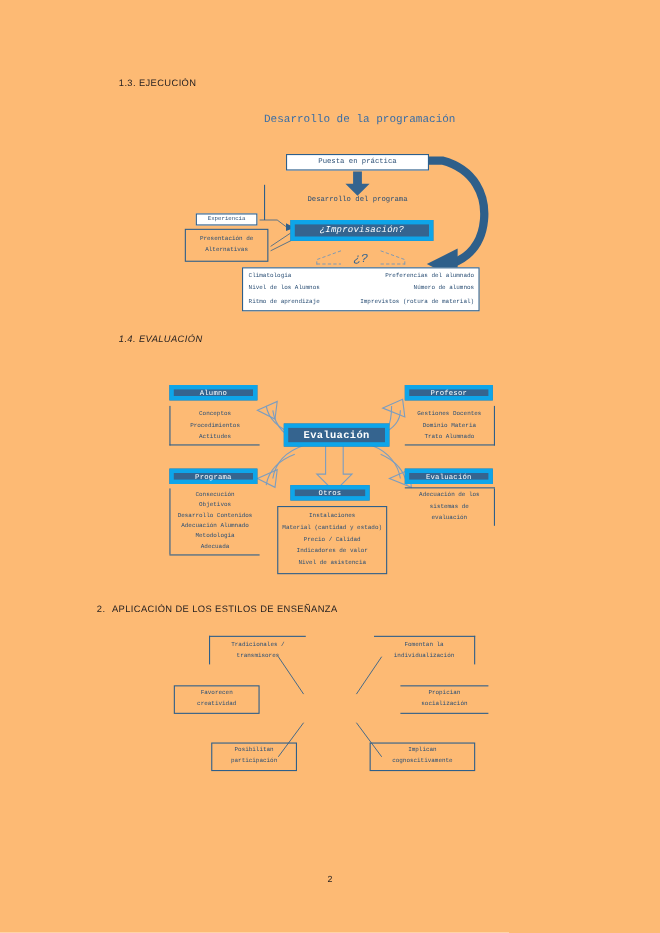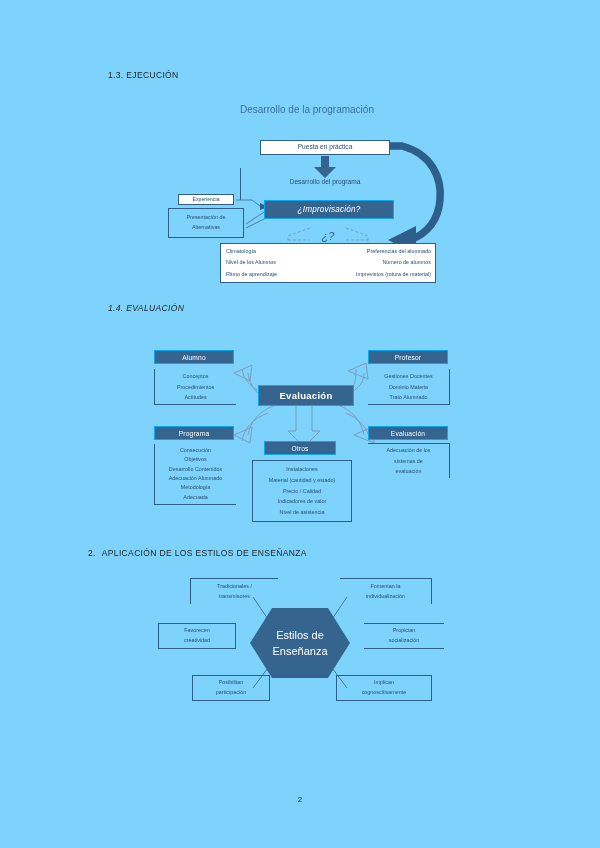--- a/index.html
+++ b/index.html
@@ -9,39 +9,39 @@
     background: #ffffff;
   }
   body {
     font-family: "Liberation Sans", sans-serif;
     color: #231f20;
   }
   .page {
     position: relative;
     width: 600px;
     height: 848px;
-    background: #7dd3fc;
+    background: #fdba74;
     overflow: hidden;
   }
 
   
   .heading {
     position: absolute;
     font-size: 8.5px;
     letter-spacing: 0.35px;
     color: #231f20;
     white-space: nowrap;
   }
   .heading.h-num {
     display: flex;
     gap: 6px;
   }
 
   
-  .dgm { position: absolute; }
+  .dgm { position: absolute; font-family: Liberation Mono, monospace; }
 
   .title-blue {
     position: absolute;
     color: #3b6ea5;
     font-size: 10px;
     white-space: nowrap;
   }
 
   
   .box {
@@ -55,21 +55,21 @@
     text-align: center;
     color: #2b4f75;
     font-size: 5.6px;
     line-height: 1.55;
   }
   
   .bar {
     position: absolute;
     box-sizing: border-box;
     background: #35648f;
-    border: 1px solid #0ea5e9;
+    border: 4px solid #0ea5e9;
     display: flex;
     align-items: center;
     justify-content: center;
     color: #ffffff;
     font-size: 6.6px;
     letter-spacing: 0.2px;
     text-align: center;
   }
   .bar.lg { font-size: 9.5px; font-weight: bold; letter-spacing: 0.3px; }
   .bar.md { font-size: 7.6px; }
@@ -304,21 +304,17 @@
     <div class="stack bx" style="left:42px; top:100px; width:78px; height:26px; line-height:1.8;">
       <div>Posibilitan</div>
       <div>participación</div>
     </div>
 
     <div class="stack bx" style="left:186px; top:100px; width:96px; height:26px; line-height:1.8;">
       <div>Implican</div>
       <div>cognoscitivamente</div>
     </div>
 
-    <div class="hex" style="left:100px; top:33px; width:100px; height:70px;">
-      <div>Estilos de</div>
-      <div>Enseñanza</div>
-    </div>
   </div>
 
   <div class="pagenum" style="top:795px;">2</div>
 
 </div>
 
 </body></html>

